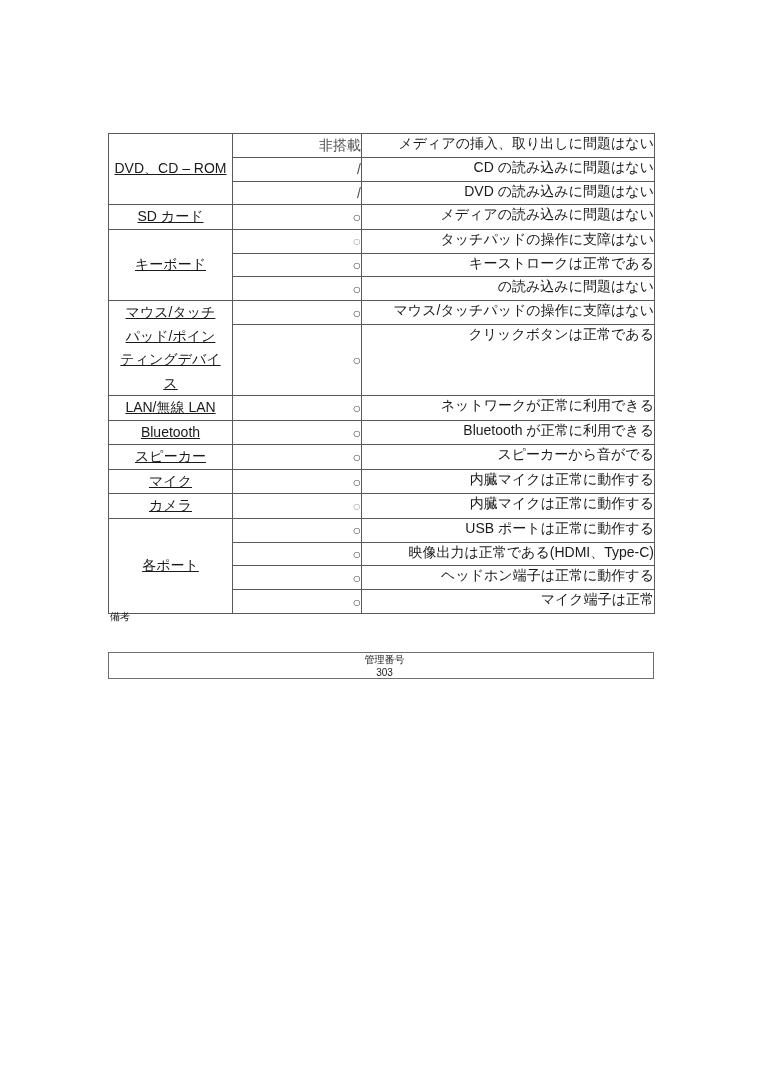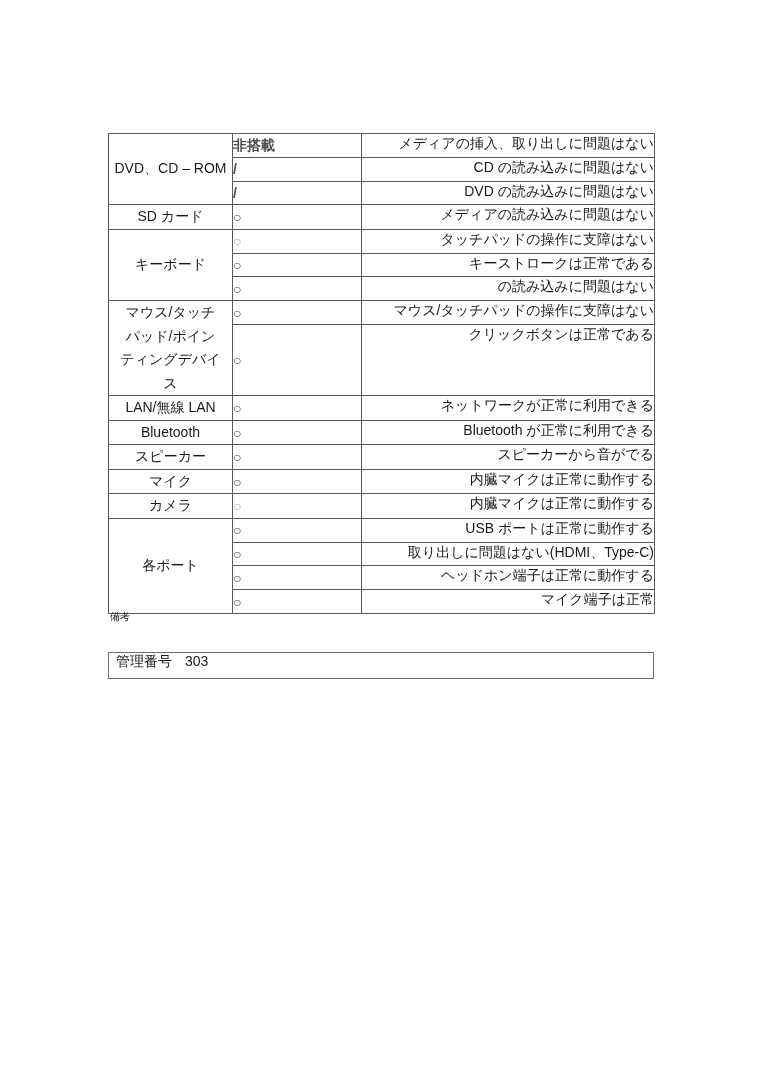--- a/index.html
+++ b/index.html
@@ -35,27 +35,27 @@
     overflow: hidden;
   }
   tr.row { height: 23.8px; }
   tr.row-tall { height: 70px; }
   td.cell-label {
     text-align: center;
     vertical-align: middle;
     white-space: pre-line;
     line-height: 23.5px;
     padding: 0 2px;
+    text-decoration: underline;
   }
   td.cell-mark {
-    text-align: left;
+    text-align: right;
     vertical-align: middle;
     color: #4d4d4d;
     line-height: 14px;
-    font-weight: bold;
   }
   td.cell-mark.mark-muted { color: #a9a9a9; }
   td.cell-desc {
     text-align: right;
     vertical-align: top;
     padding: 2.5px 6px 0 7px;
     line-height: 19.5px;
   }
   .remarks-label {
     position: absolute;
@@ -66,23 +66,25 @@
   }
   .management-box {
     position: absolute;
     left: 108px;
     top: 652px;
     width: 546px;
     height: 27px;
     border: 1px solid #6e6e6e;
     box-sizing: border-box;
     display: flex;
+    align-items: center;
     padding-left: 7px;
-    font-size: 14px;
+    font-size: 10px;
     color: #1a1a1a;
+    flex-direction: column;
   }
   .management-box .gap { display: inline-block; width: 13px; }
 </style>
 </head>
 <body>
 
 <div class="page">
 
   <table class="checklist">
     <colgroup>
@@ -159,21 +161,21 @@
           <td class="cell-mark mark-muted">○</td>
           <td class="cell-desc">内臓マイクは正常に動作する</td>
         </tr>
         <tr class="row">
           <td class="cell-label" rowspan="4">各ポート</td>
           <td class="cell-mark">○</td>
           <td class="cell-desc">USB ポートは正常に動作する</td>
         </tr>
         <tr class="row">
           <td class="cell-mark">○</td>
-          <td class="cell-desc">取り出しに問題はない(HDMI、Type-C)</td>
+          <td class="cell-desc">映像出力は正常である(HDMI、Type-C)</td>
         </tr>
         <tr class="row">
           <td class="cell-mark">○</td>
           <td class="cell-desc">ヘッドホン端子は正常に動作する</td>
         </tr>
         <tr class="row">
           <td class="cell-mark">○</td>
           <td class="cell-desc">マイク端子は正常</td>
         </tr>
       </tbody>

